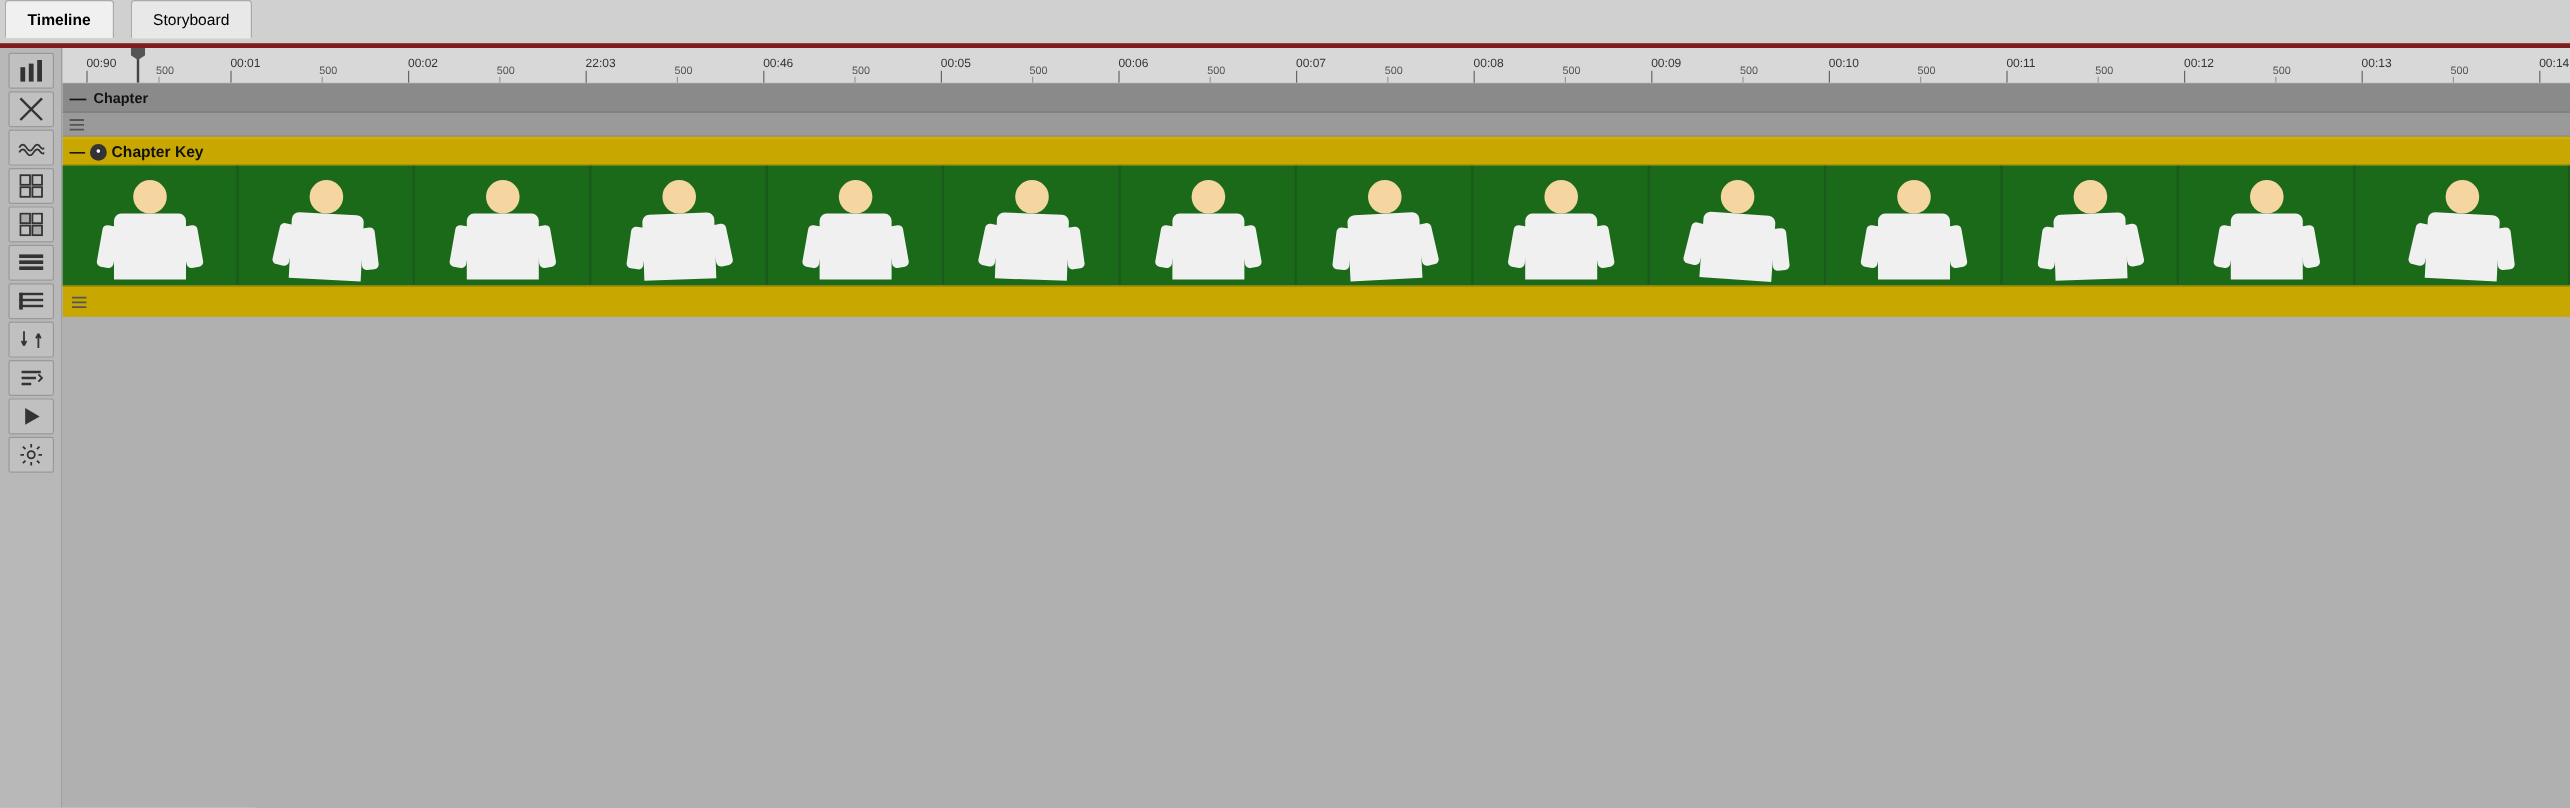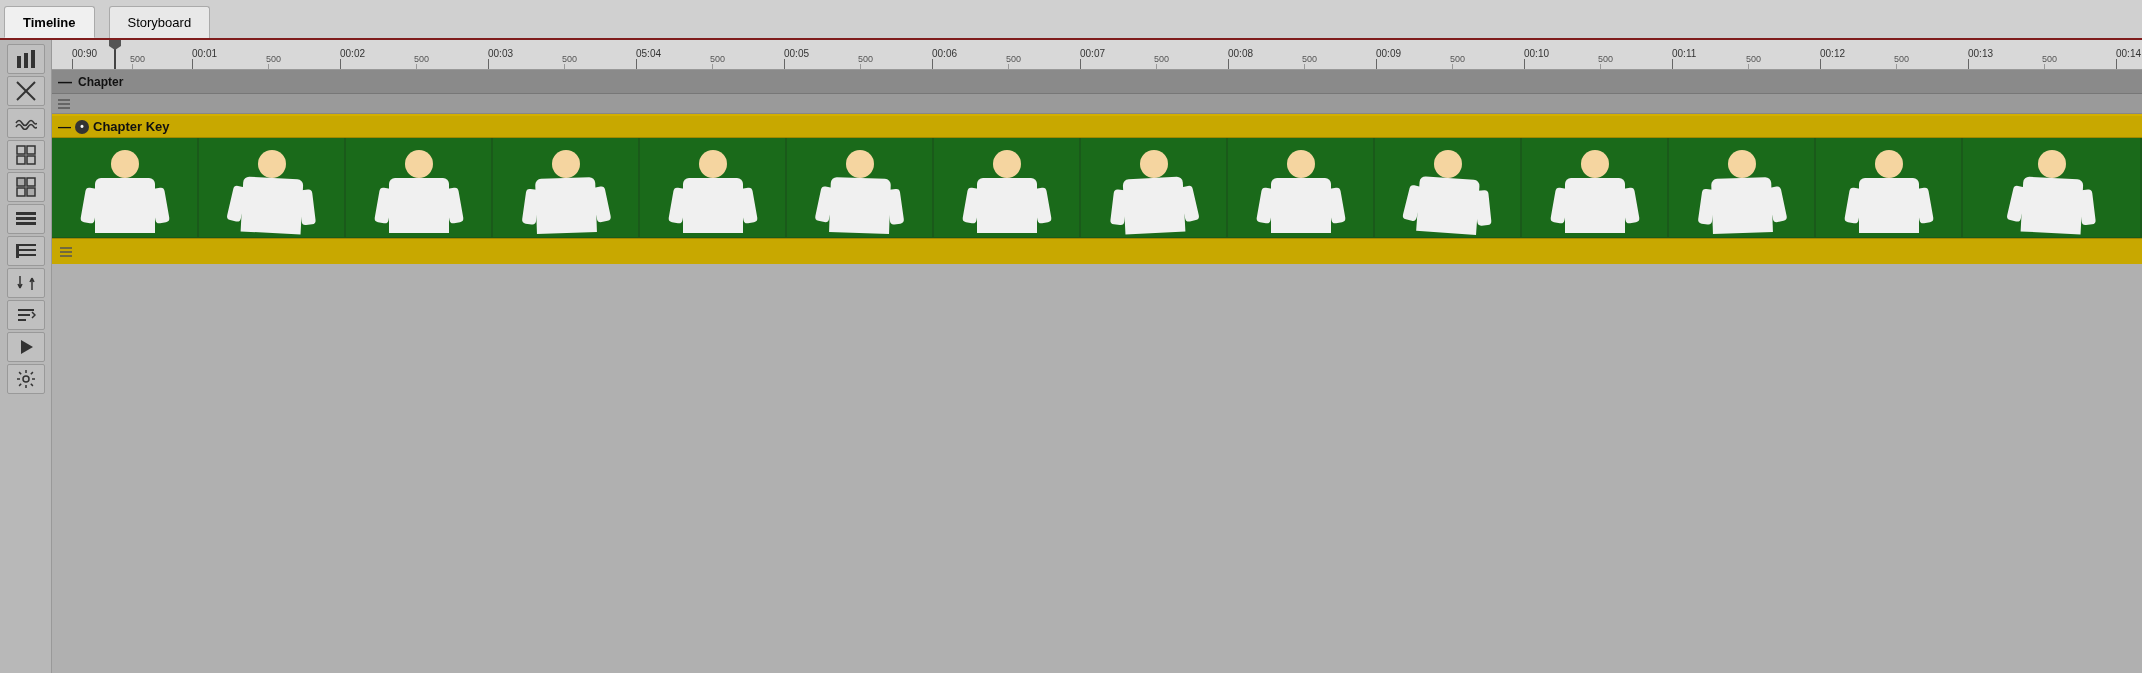--- a/index.html
+++ b/index.html
@@ -8,24 +8,23 @@
       font-family: Arial, sans-serif;
       font-size: 12px;
       width: 2142px;
       height: 673px;
       overflow: hidden;
     }
 
     
     .tab-bar {
       display: flex;
-      align-items: flex-end;
       background: #d0d0d0;
       height: 40px;
-      border-bottom: 2px solid #7f1d1d;
+      border-bottom: 4px solid #7f1d1d;
       padding-left: 4px;
     }
     .tab {
       padding: 6px 18px;
       background: #e8e8e8;
       border: 1px solid #aaa;
       border-bottom: none;
       cursor: pointer;
       font-size: 13px;
       height: 32px;
@@ -414,22 +413,22 @@
 
       <div style="position:absolute; left:62px; top:0; width:2px; height:100%; background:#444; z-index:5;">
         <div style="position:absolute;top:0;left:-5px;width:12px;height:10px;background:#555;clip-path:polygon(0 0,100% 0,100% 60%,50% 100%,0 60%);"></div>
       </div>
 
       <div style="position:absolute;left:0;top:0;width:100%;height:100%;">
 
         <span style="position:absolute;left:20px;top:8px;font-size:10px;color:#333;">00:90</span>
         <span style="position:absolute;left:140px;top:8px;font-size:10px;color:#333;">00:01</span>
         <span style="position:absolute;left:288px;top:8px;font-size:10px;color:#333;">00:02</span>
-        <span style="position:absolute;left:436px;top:8px;font-size:10px;color:#333;">00:03</span>
-        <span style="position:absolute;left:584px;top:8px;font-size:10px;color:#333;">05:04</span>
+        <span style="position:absolute;left:436px;top:8px;font-size:10px;color:#333;">22:03</span>
+        <span style="position:absolute;left:584px;top:8px;font-size:10px;color:#333;">00:46</span>
         <span style="position:absolute;left:732px;top:8px;font-size:10px;color:#333;">00:05</span>
         <span style="position:absolute;left:880px;top:8px;font-size:10px;color:#333;">00:06</span>
         <span style="position:absolute;left:1028px;top:8px;font-size:10px;color:#333;">00:07</span>
         <span style="position:absolute;left:1176px;top:8px;font-size:10px;color:#333;">00:08</span>
         <span style="position:absolute;left:1324px;top:8px;font-size:10px;color:#333;">00:09</span>
         <span style="position:absolute;left:1472px;top:8px;font-size:10px;color:#333;">00:10</span>
         <span style="position:absolute;left:1620px;top:8px;font-size:10px;color:#333;">00:11</span>
         <span style="position:absolute;left:1768px;top:8px;font-size:10px;color:#333;">00:12</span>
         <span style="position:absolute;left:1916px;top:8px;font-size:10px;color:#333;">00:13</span>
         <span style="position:absolute;left:2064px;top:8px;font-size:10px;color:#333;">00:14</span>

